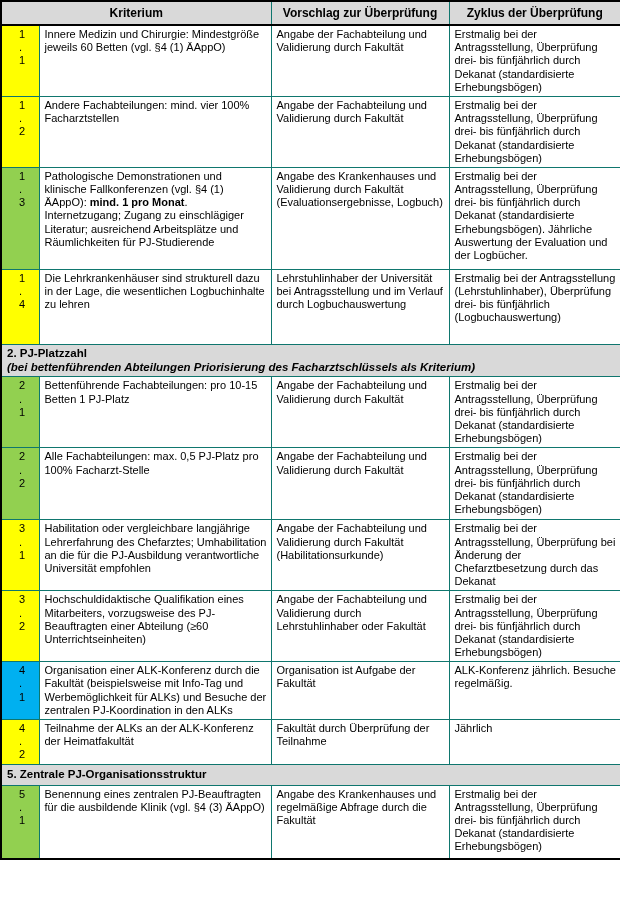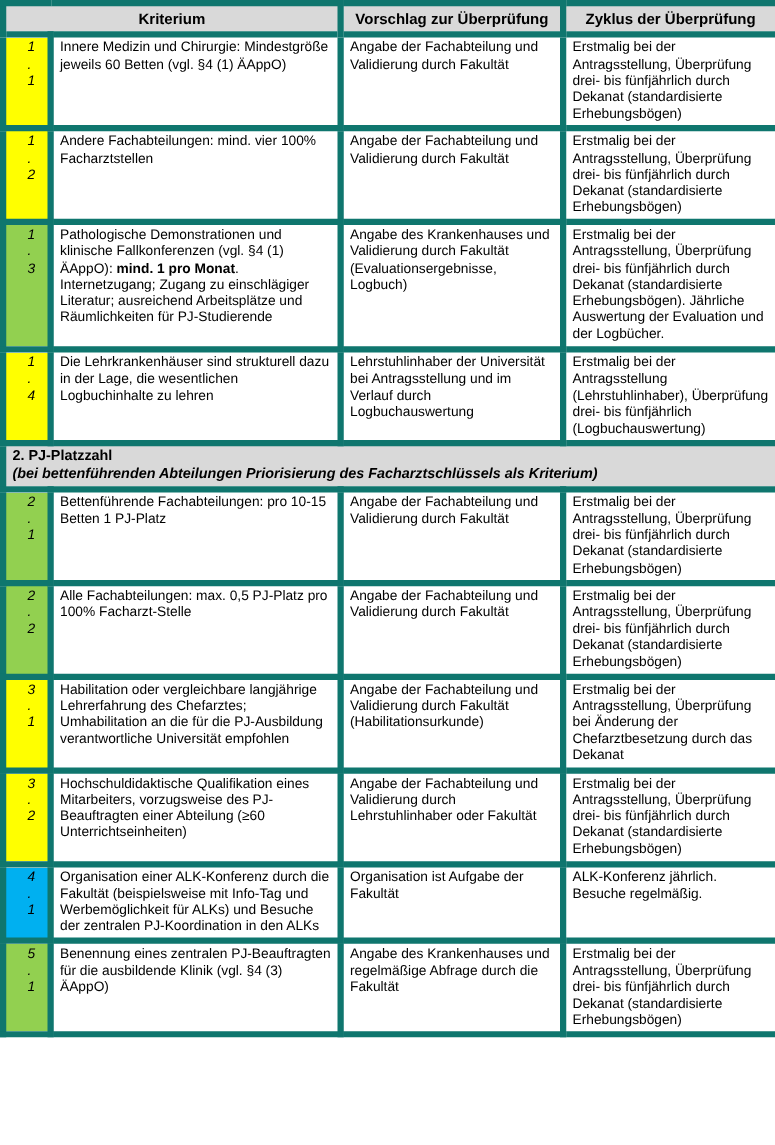--- a/index.html
+++ b/index.html
@@ -13,21 +13,21 @@
     border-collapse: collapse;
     table-layout: fixed;
     border: 2px solid #000;
   }
   col.c-num  { width: 38px; }
   col.c-krit { width: 232px; }
   col.c-vor  { width: 178px; }
   col.c-zyk  { width: 172px; }
 
   th, td {
-    border: 5px solid #0f766e;
+    border: 1px solid #0f766e;
     vertical-align: top;
     padding: 2px 4px 2px 5px;
     font-size: 11px;
     line-height: 1.2;
     overflow: hidden;
     word-wrap: break-word;
   }
   thead th {
     background: var(--section_bg, #d9d9d9);
     font-weight: bold;
@@ -41,21 +41,20 @@
     background: var(--section_bg, #d9d9d9);
     font-weight: bold;
     vertical-align: middle;
     font-size: 11.5px;
     padding-left: 5px;
   }
   tr.section .sub { font-style: italic; }
   td.num {
     text-align: center;
     padding: 2px 17px;
-    font-style: italic;
   }
   td.num.yellow { background: var(--yellow, #ffff00); }
   td.num.green  { background: var(--green, #92d050); text-align: right; }
   td.num.blue   { background: var(--blue, #00b0f0); }
   td b { font-weight: bold; }
 </style>
 </head>
 <body>
 
 <div class="page">
@@ -131,21 +130,30 @@
         <td>Angabe der Fachabteilung und Validierung durch Lehrstuhlinhaber oder Fakultät</td>
         <td>Erstmalig bei der Antragsstellung, Überprüfung drei- bis fünfjährlich durch Dekanat (standardisierte Erhebungsbögen)</td>
       </tr>
 
       <tr style="height:51px">
         <td class="num blue">4.1</td>
         <td>Organisation einer ALK-Konferenz durch die Fakultät (beispielsweise mit Info-Tag und Werbemöglichkeit für ALKs) und Besuche der zentralen PJ-Koordination in den ALKs</td>
         <td>Organisation ist Aufgabe der Fakultät</td>
         <td>ALK-Konferenz jährlich. Besuche regelmäßig.</td>
       </tr>
+      <tr style="height:33px">
+        <td class="num yellow">4.2</td>
+        <td>Teilnahme der ALKs an der ALK-Konferenz der Heimatfakultät</td>
+        <td>Fakultät durch Überprüfung der Teilnahme</td>
+        <td>Jährlich</td>
+      </tr>
 
+      <tr class="section" style="height:21px">
+        <td colspan="4">5. Zentrale PJ-Organisationsstruktur</td>
+      </tr>
       <tr style="height:74px">
         <td class="num green">5.1</td>
         <td>Benennung eines zentralen PJ-Beauftragten für die ausbildende Klinik (vgl. §4 (3) ÄAppO)</td>
         <td>Angabe des Krankenhauses und regelmäßige Abfrage durch die Fakultät</td>
         <td>Erstmalig bei der Antragsstellung, Überprüfung drei- bis fünfjährlich durch Dekanat (standardisierte Erhebungsbögen)</td>
       </tr>
 
     </tbody>
   </table>
 </div>

